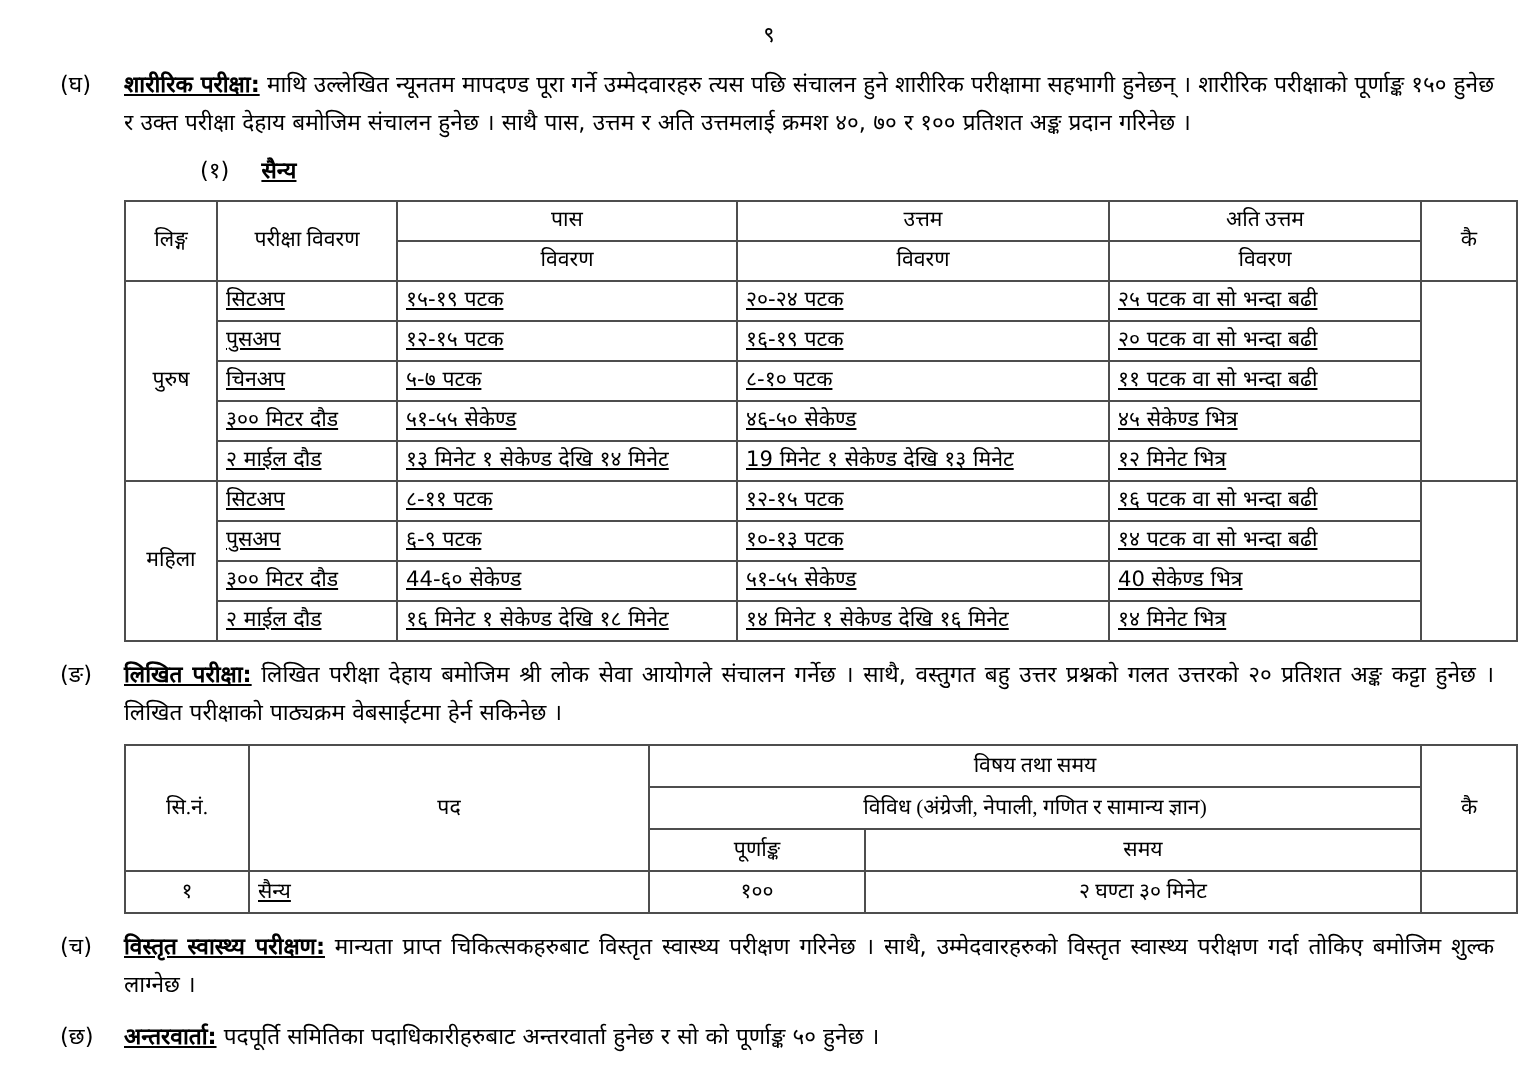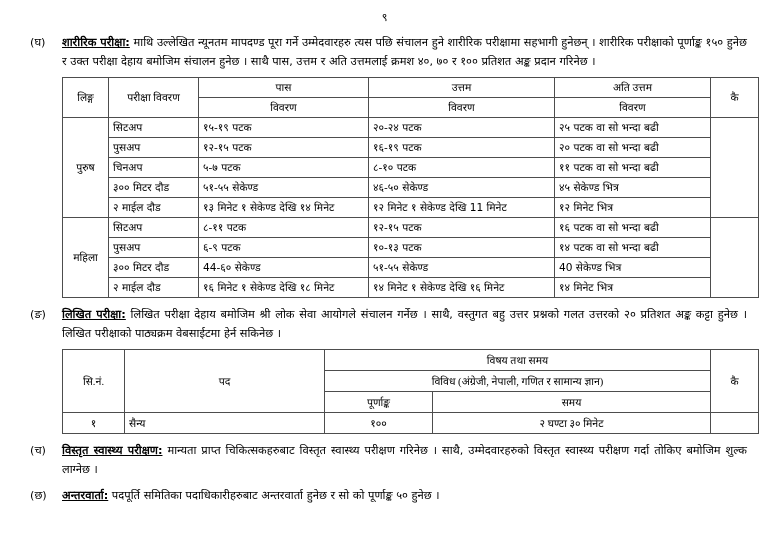--- a/index.html
+++ b/index.html
@@ -78,21 +78,21 @@
     border: 1px solid #4d4d4d;
     padding: 1px 4px;
     font-weight: normal;
     line-height: 15px;
     height: 17px;
     vertical-align: middle;
     overflow: hidden;
     white-space: nowrap;
   }
   .c  { text-align: center; font-family: Liberation Serif, serif; }
-  .l  { text-align: left; }
+  .l  { text-align: left; text-decoration: underline; }
 
   
   table.grid2 { font-size: 10.6px; }
   table.grid2 td { height: 18px; }
 
   .spacer-sm { height: 6px; }
 </style>
 </head>
 <body>
 
@@ -100,20 +100,23 @@
 
   <div class="page-number">९</div>
 
   <div class="content">
 
     <div class="para">
       <div class="marker">(घ)</div>
       <div class="body"><span class="lead">शारीरिक परीक्षा:</span><span> माथि उल्लेखित न्यूनतम मापदण्ड पूरा गर्ने उम्मेदवारहरु त्यस पछि संचालन हुने शारीरिक परीक्षामा सहभागी हुनेछन् ।  शारीरिक परीक्षाको पूर्णाङ्क १५० हुनेछ र उक्त परीक्षा देहाय बमोजिम संचालन हुनेछ ।  साथै पास, उत्तम र अति उत्तमलाई क्रमश ४०, ७० र १०० प्रतिशत अङ्क प्रदान गरिनेछ ।</span></div>
     </div>
 
+    <div class="sublabel">
+      <span class="sl-num">(१)</span><span class="sl-txt">सैन्य</span>
+    </div>
 
     <div class="spacer-sm"></div>
 
     <div class="tblwrap">
       <table class="grid">
         <colgroup>
           <col style="width:46px">
           <col style="width:90px">
           <col style="width:170px">
           <col style="width:186px">
@@ -157,21 +160,21 @@
           </tr>
           <tr>
             <td class="l">३०० मिटर दौड</td>
             <td class="l">५१-५५ सेकेण्ड</td>
             <td class="l">४६-५० सेकेण्ड</td>
             <td class="l">४५ सेकेण्ड भित्र</td>
           </tr>
           <tr>
             <td class="l">२ माईल दौड</td>
             <td class="l">१३ मिनेट १ सेकेण्ड देखि १४ मिनेट</td>
-            <td class="l">१२ मिनेट १ सेकेण्ड देखि 11 मिनेट</td>
+            <td class="l">19 मिनेट १ सेकेण्ड देखि १३ मिनेट</td>
             <td class="l">१२ मिनेट भित्र</td>
           </tr>
 
           <tr>
             <td class="c" rowspan="4">महिला</td>
             <td class="l">सिटअप</td>
             <td class="l">८-११ पटक</td>
             <td class="l">१२-१५ पटक</td>
             <td class="l">१६ पटक वा सो भन्दा बढी</td>
             <td class="c" rowspan="4"></td>

